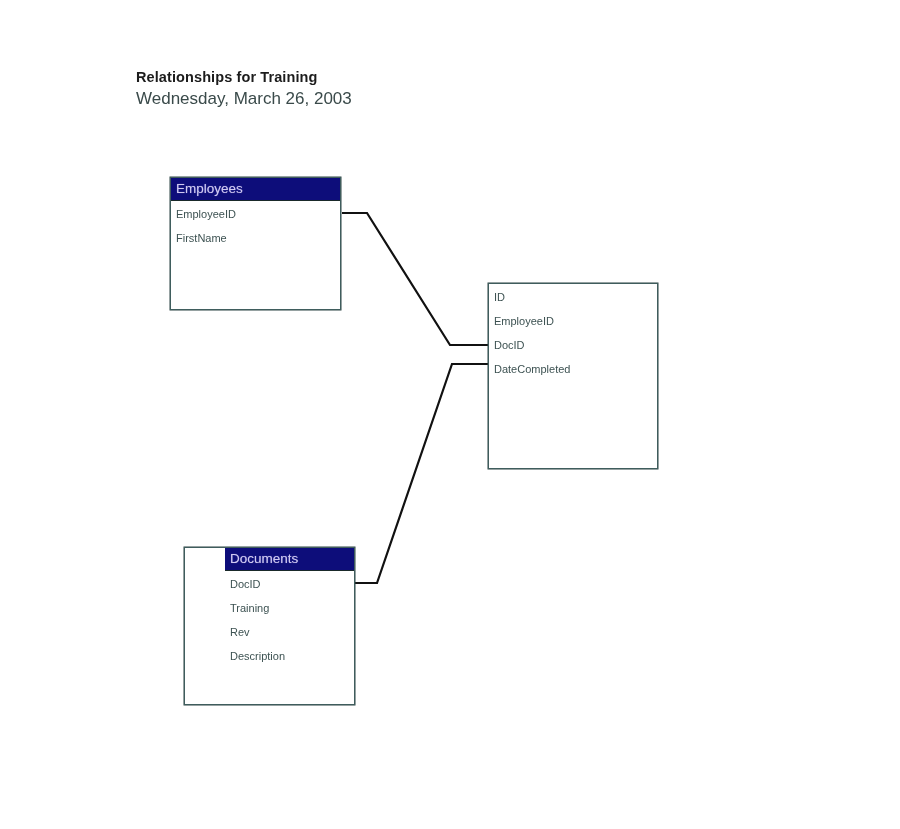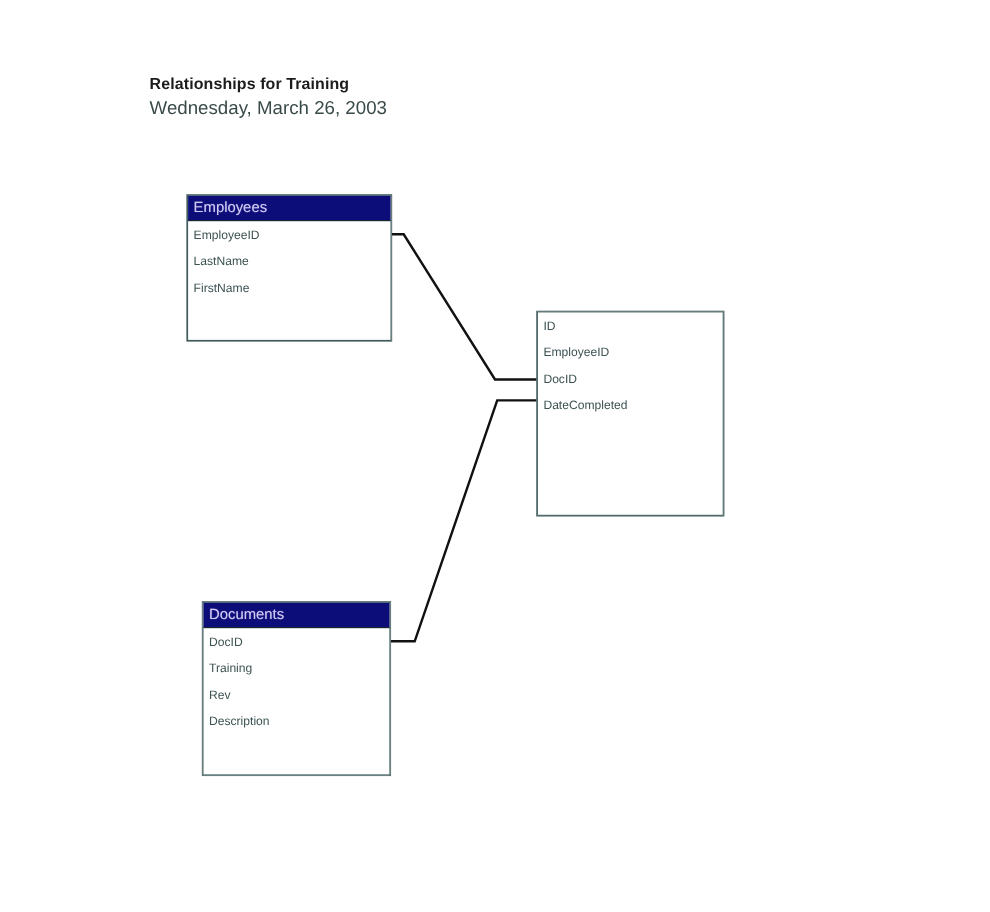--- a/index.html
+++ b/index.html
@@ -94,44 +94,43 @@
     height: 24px;
     line-height: 24px;
     font-size: 11px;
     color: #3d5252;
     padding: 0 4px 0 5px;
     white-space: nowrap;
     overflow: hidden;
   }
 
   
-  #table-employees { left: 170px; top: 177px; width: 186px; height: 133px; }
+  #table-employees { left: 170px; top: 177px; width: 171px; height: 133px; }
   #table-combined  { left: 488px; top: 283px; width: 170px; height: 186px; }
-  #table-documents { left: 184px; top: 547px; width: 171px; height: 158px; }
+  #table-documents { left: 184px; top: 547px; width: 171px; height: 158px; padding-left: 40px; }
 </style>
 </head>
 <body>
 
 <div id="report-canvas">
 
   <div class="report-header">
     <div class="report-title">Relationships for Training</div>
     <div class="report-date">Wednesday, March 26, 2003</div>
   </div>
 
   <svg id="relationship-lines" viewBox="0 0 900 829">
     <polyline points="342,213 367,213 450,345 488,345"></polyline>
     <polyline points="355,583 377,583 452,364 488,364"></polyline>
   </svg>
 
   <div class="table-box" id="table-employees">
     <div class="table-header">Employees</div>
     <ul class="table-fields">
       <li class="field-row">EmployeeID</li>
-      <li class="field-row">LastName</li>
       <li class="field-row">FirstName</li>
     </ul>
   </div>
 
   <div class="table-box" id="table-combined">
     <ul class="table-fields">
       <li class="field-row">ID</li>
       <li class="field-row">EmployeeID</li>
       <li class="field-row">DocID</li>
       <li class="field-row">DateCompleted</li>

